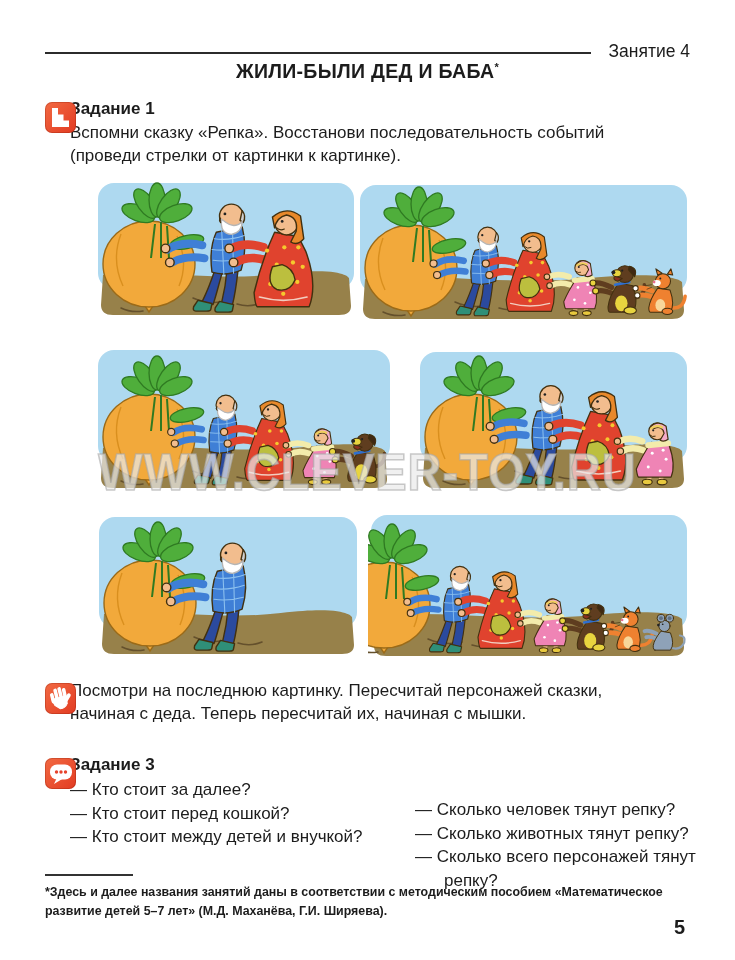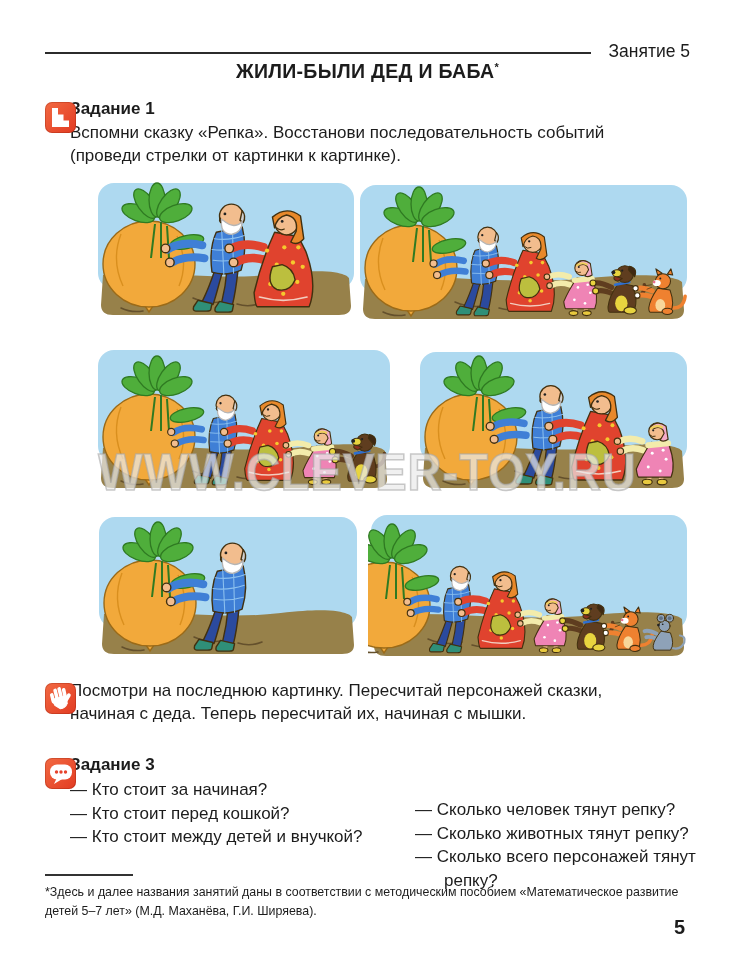--- a/index.html
+++ b/index.html
@@ -42,30 +42,30 @@
     position:absolute; left:0; top:444px; width:735px; text-align:center; z-index:6;
     font-size:47px; font-weight:700; letter-spacing:1px; transform:scaleY(1.1);
     color:rgba(255,255,255,.55);
     -webkit-text-stroke:1.5px rgba(168,168,168,.6);
     text-shadow:0 0 1px rgba(160,160,160,.35);
     pointer-events:none; white-space:nowrap;
   }
 
   .footnote-rule { position:absolute; left:45px; top:874px; width:88px; height:2px; background:#333; }
   .footnote { position:absolute; left:45px; top:883px; width:650px;
-              font-size:12.4px; font-weight:400; line-height:1.55; }
+              font-size:12.4px; font-weight:700; line-height:1.55; }
   .page-number { position:absolute; right:50px; top:916px; font-size:20px; font-weight:600; }
 </style>
 </head>
 <body>
 
 <div class="page">
 
   <div class="header-rule"></div>
-  <div class="lesson-label">Занятие 5</div>
+  <div class="lesson-label">Занятие 4</div>
 
   <h1 class="page-title"><span>ЖИЛИ-БЫЛИ ДЕД И БАБА</span><sup>*</sup></h1>
 
   <section class="task" id="task1">
     <span class="task-icon">
       <svg width="31" height="31" viewBox="0 0 31 31">
         <path d="M7,6 L13,6 L13,12.5 L18.5,12.5 L18.5,18.5 L24,18.5 L24,25 L7,25 Z" fill="#ffffff"></path>
       </svg>
     </span>
     <div class="task-body">
@@ -681,21 +681,21 @@
         <rect x="5" y="6.5" width="22" height="15" rx="7" fill="#ffffff"></rect>
         <path d="M12,19.5 L9,26 L18,20.5 Z" fill="#ffffff"></path>
         <circle cx="11.5" cy="14" r="1.7" fill="#e7432c"></circle>
         <circle cx="16" cy="14" r="1.7" fill="#e7432c"></circle>
         <circle cx="20.5" cy="14" r="1.7" fill="#e7432c"></circle>
       </svg>
     </span>
     <div class="task-body">
       <div class="task-label">Задание 3</div>
       <div class="q-list">
-          <div class="q-line">— Кто стоит за начиная?</div>
+          <div class="q-line">— Кто стоит за далее?</div>
           <div class="q-line">— Кто стоит перед кошкой?</div>
           <div class="q-line">— Кто стоит между детей и внучкой?</div>
         </div>
     </div>
     <div class="q-list q-right">
         <div class="q-line">— Сколько человек тянут репку?</div>
         <div class="q-line">— Сколько животных тянут репку?</div>
         <div class="q-line">— Сколько всего персонажей тянут репку?</div>
       </div>
   </section>

